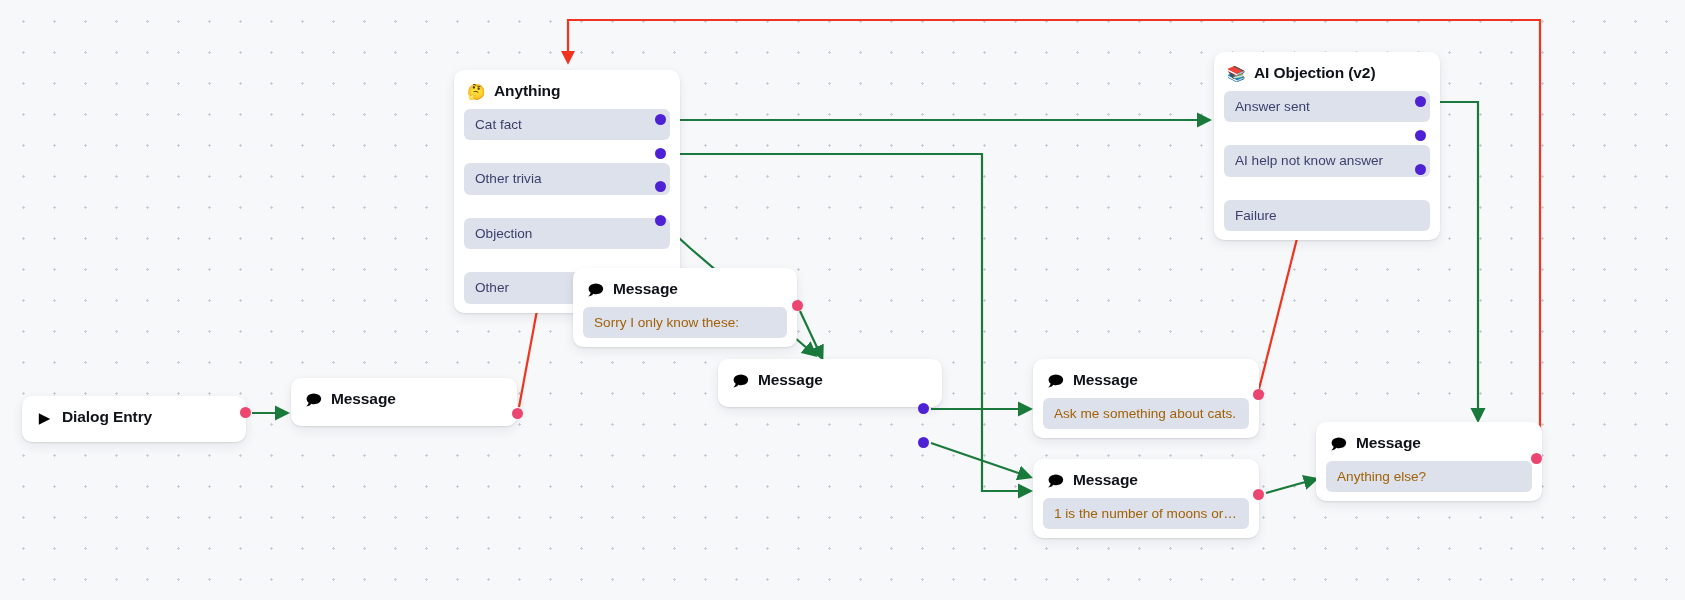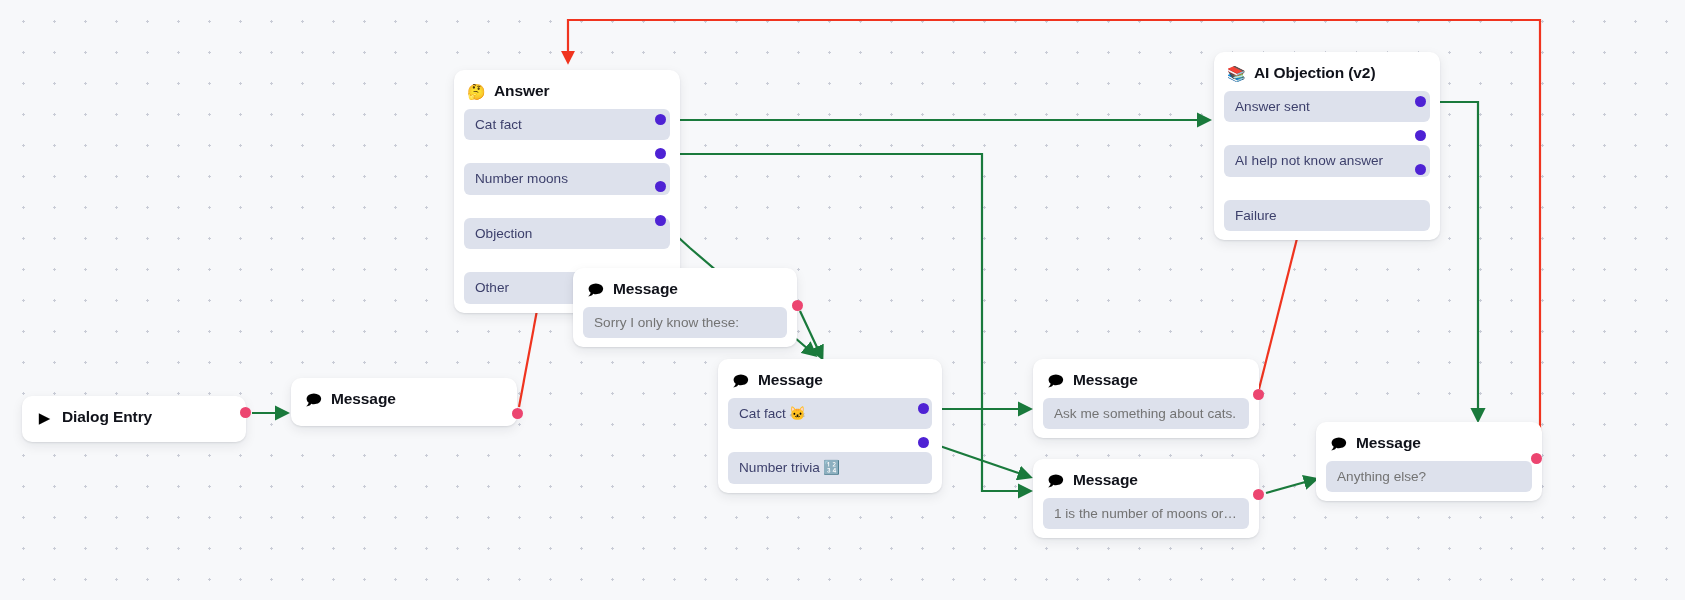--- a/index.html
+++ b/index.html
@@ -62,21 +62,21 @@
     background: #dde1ec;
     border-radius: 6px;
     padding: 7px 11px;
     font-size: 13.6px;
     color: #3c3f6b;
     white-space: nowrap;
     overflow: hidden;
     text-overflow: ellipsis;
     line-height: 1.28;
   }
-  .row.text-row { color: #737373; }
+  .row.text-row { color: #a16207; }
   .port {
     position: absolute;
     width: 11px;
     height: 11px;
     border-radius: 50%;
     z-index: 6;
   }
   .port-out { background: #4e22d4; }
   .port-in  { background: #ec4570; }
 </style>
@@ -132,25 +132,25 @@
     <div class="node-header">
       <span class="node-icon">🗩</span>
       <span class="node-title">Message</span>
     </div>
   </div>
   <div class="port port-in" style="left:512px; top:408px;"></div>
 
   <div class="node" style="left:454px; top:70px; width:226px;">
     <div class="node-header">
       <span class="node-icon">🤔</span>
-      <span class="node-title">Answer</span>
+      <span class="node-title">Anything</span>
     </div>
     <div class="rows">
       <div class="row">Cat fact</div>
-      <div class="row">Number moons</div>
+      <div class="row">Other trivia</div>
       <div class="row">Objection</div>
       <div class="row">Other</div>
     </div>
   </div>
   <div class="port port-out" style="left:655px; top:114px;"></div>
   <div class="port port-out" style="left:655px; top:148px;"></div>
   <div class="port port-out" style="left:655px; top:181px;"></div>
   <div class="port port-out" style="left:655px; top:215px;"></div>
 
   <div class="node" style="left:573px; top:268px; width:224px;">
@@ -162,24 +162,20 @@
       <div class="row text-row">Sorry I only know these:</div>
     </div>
   </div>
   <div class="port port-in" style="left:792px; top:300px;"></div>
 
   <div class="node" style="left:718px; top:359px; width:224px;">
     <div class="node-header">
       <span class="node-icon">🗩</span>
       <span class="node-title">Message</span>
     </div>
-    <div class="rows">
-      <div class="row">Cat fact 🐱</div>
-      <div class="row">Number trivia 🔢</div>
-    </div>
   </div>
   <div class="port port-out" style="left:918px; top:403px;"></div>
   <div class="port port-out" style="left:918px; top:437px;"></div>
 
   <div class="node" style="left:1214px; top:52px; width:226px;">
     <div class="node-header">
       <span class="node-icon">📚</span>
       <span class="node-title">AI Objection (v2)</span>
     </div>
     <div class="rows">

